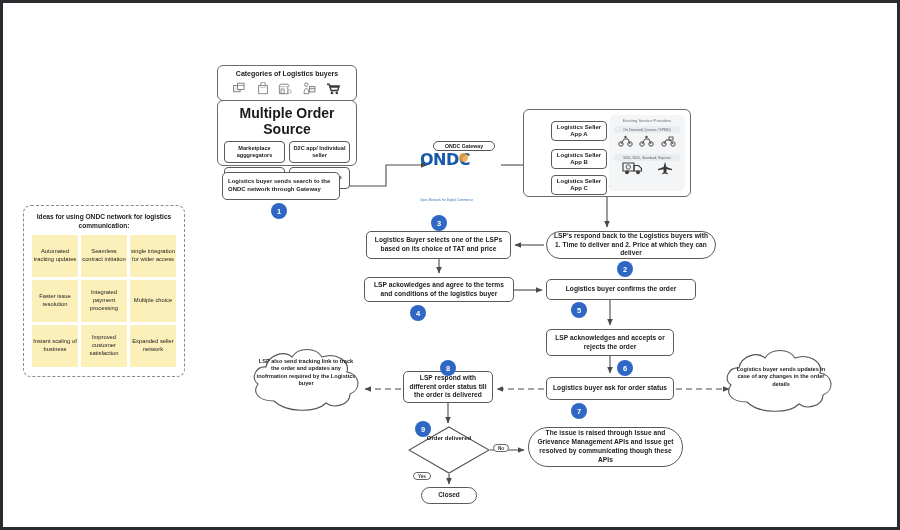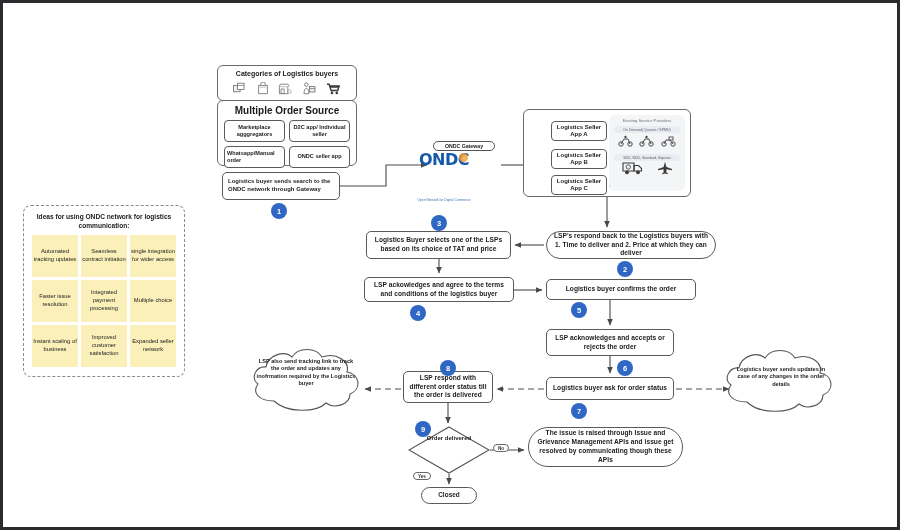--- a/index.html
+++ b/index.html
@@ -28,21 +28,21 @@
   }
   
   #cat-card{left:214px;top:62px;width:140px;height:36px;}
   #cat-title{font-size:7px;}
   #cat-icons{
     display:flex;justify-content:space-around;align-items:flex-end;
     padding:2px 10px 0 10px;height:18px;
   }
   #cat-icons svg{display:block;}
   #mos-card{left:214px;top:97px;width:140px;height:66px;}
-  #mos-title{font-size:10px;padding-top:4px;}
+  #mos-title{font-size:14px;padding-top:4px;}
   #mos-grid{
     display:grid;grid-template-columns:1fr 1fr;gap:4px;padding:4px 6px 5px 6px;
   }
   .mini{
     border:1.1px solid #5a5a5a;border-radius:4px;background:#fff;
     font-size:5.6px;font-weight:bold;line-height:1.25;padding:3px 2px;
     display:flex;align-items:center;justify-content:center;text-align:center;
     min-height:18px;
   }
   .mini.left{text-align:left;justify-content:flex-start;}
@@ -55,22 +55,22 @@
     background:#2f67c4;color:#fff;font-size:7.5px;font-weight:bold;
     display:flex;align-items:center;justify-content:center;
     box-shadow:0 0 0 1px #2f67c4;
   }
   
   #gw-pill{
     left:430px;top:138px;width:62px;height:10px;border:1px solid #555;
     border-radius:6px;background:#fff;display:flex;align-items:center;
     justify-content:center;font-size:5.2px;font-weight:bold;position:absolute;
   }
-  #ondc-logo{position:absolute;left:408px;top:149px;width:66px;height:24px;
-    display:flex;flex-direction:column;align-items:center;gap:29px;}
+  #ondc-logo{position:absolute;left:417px;top:149px;width:66px;height:24px;
+    display:flex;flex-direction:column;align-items:flex-start;gap:29px;}
   #ondc-word{font-size:16px;font-weight:bold;color:#1559a8;letter-spacing:-.5px;
     line-height:1;position:relative;font-family:"DejaVu Sans",sans-serif;}
   #ondc-tag{font-size:3.1px;color:#2f6fb5;margin-top:1px;letter-spacing:.1px;}
   
   #sp-outer{left:520px;top:106px;width:168px;height:88px;}
   .lsa{
     position:absolute;width:56px;height:20px;border:1.2px solid #5a5a5a;
     border-radius:4px;background:#fff;font-size:6px;font-weight:bold;
     display:flex;align-items:center;justify-content:center;text-align:center;
     line-height:1.25;

